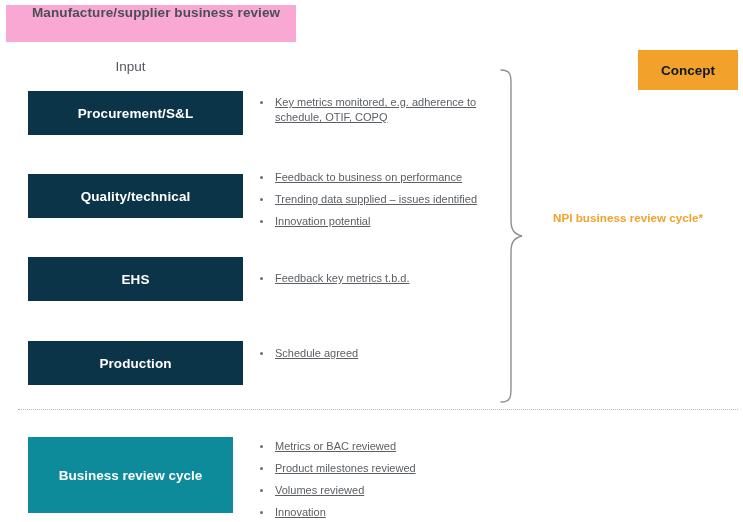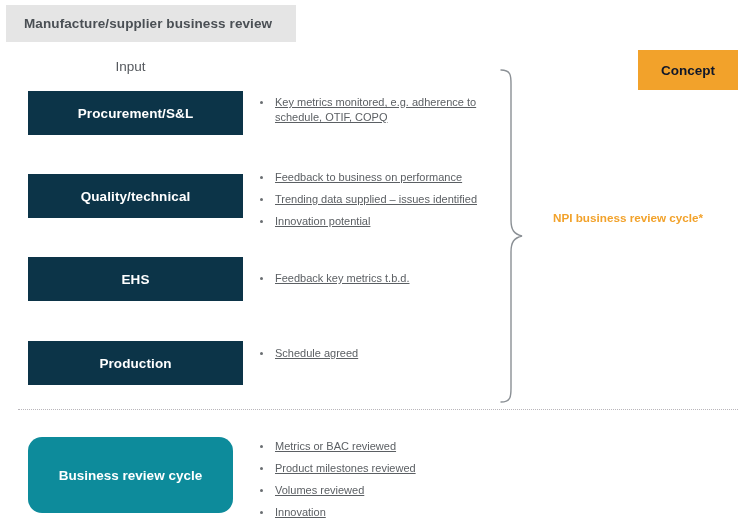--- a/index.html
+++ b/index.html
@@ -22,25 +22,25 @@
     height: 522px;
   }
 
   
   .title-banner {
     position: absolute;
     left: 6px;
     top: 5px;
     width: 290px;
     height: 37px;
-    background: #e5e5e5;
-    display: flex;
-    align-items: center;
-    box-sizing: border-box;
-    padding-left: 18px;
+    background: #f9a8d4;
+    display: flex;
+    align-items: flex-start;
+    box-sizing: border-box;
+    padding-left: 26px;
   }
   .title-banner-text {
     font-size: 13.5px;
     font-weight: bold;
     color: #4a4f54;
     letter-spacing: 0.1px;
     white-space: nowrap;
   }
 
   
@@ -84,21 +84,20 @@
     position: absolute;
     left: 28px;
     top: 437px;
     width: 205px;
     height: 76px;
     background: #0d8b9b;
     display: flex;
     align-items: center;
     justify-content: center;
     box-sizing: border-box;
-    border-radius: 14px;
   }
   .out-box-label {
     color: #ffffff;
     font-size: 13.5px;
     font-weight: bold;
     text-align: center;
   }
 
   
   .bullets {

